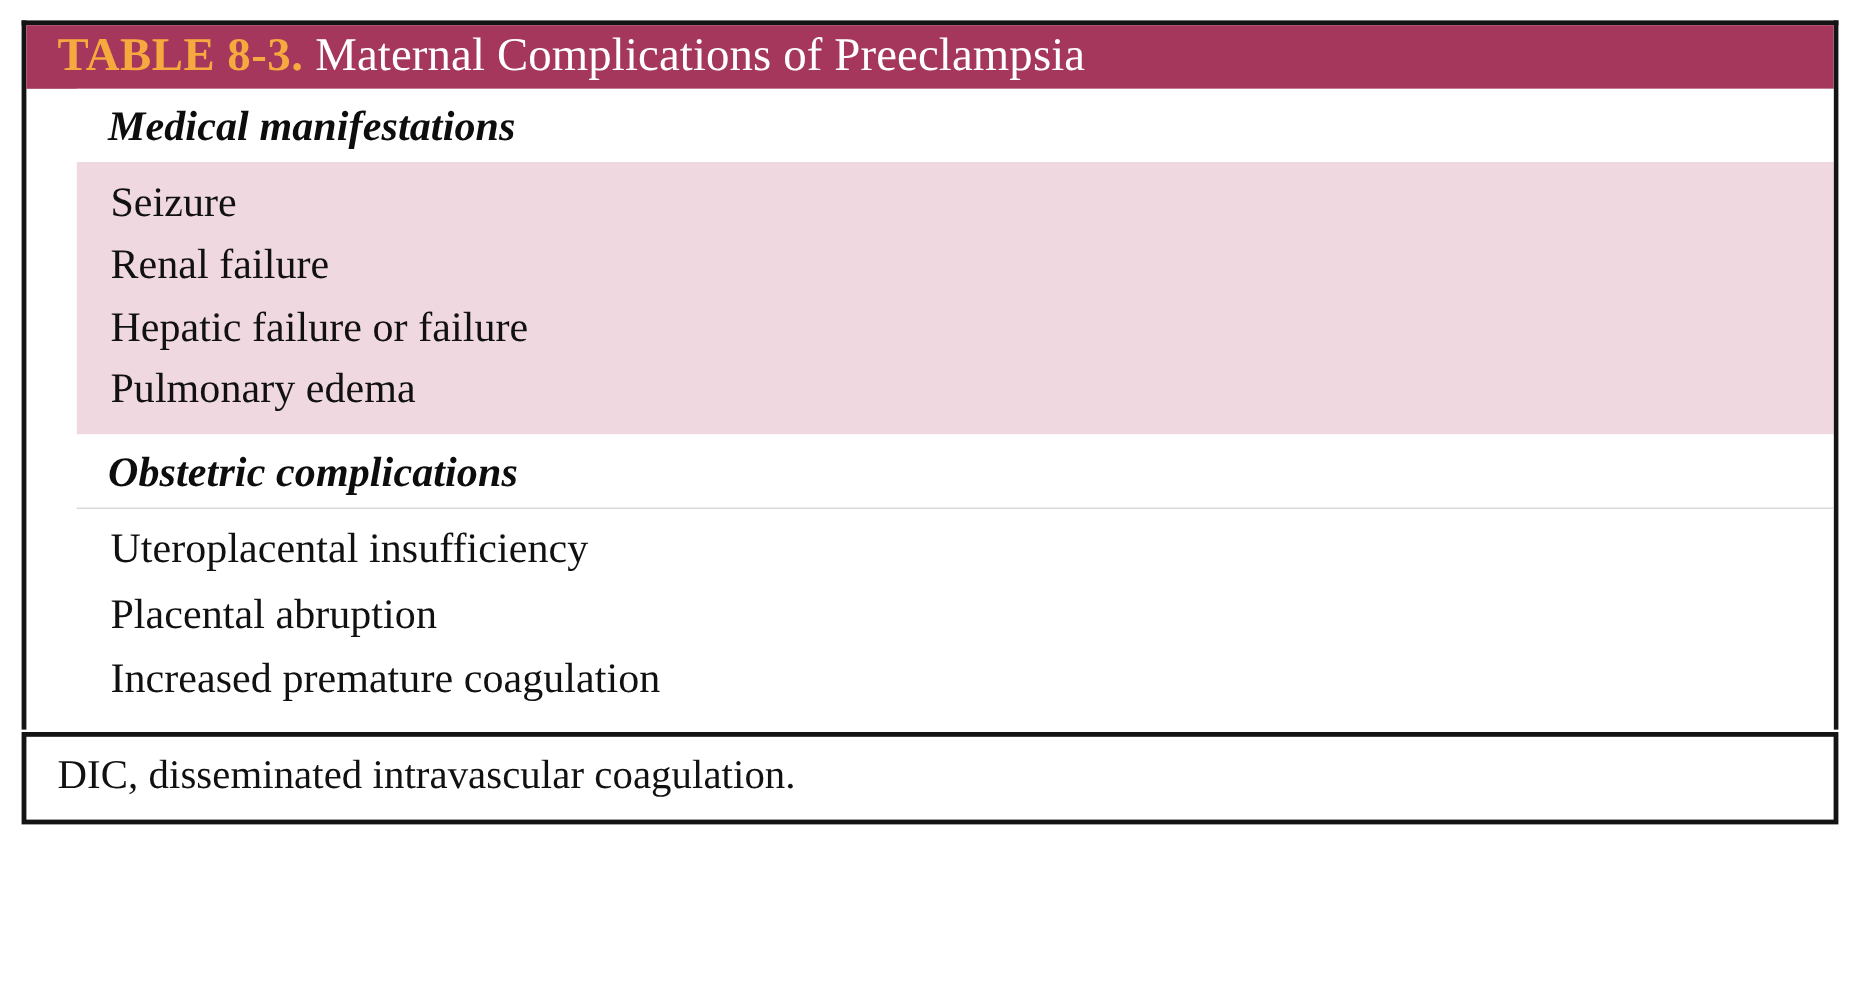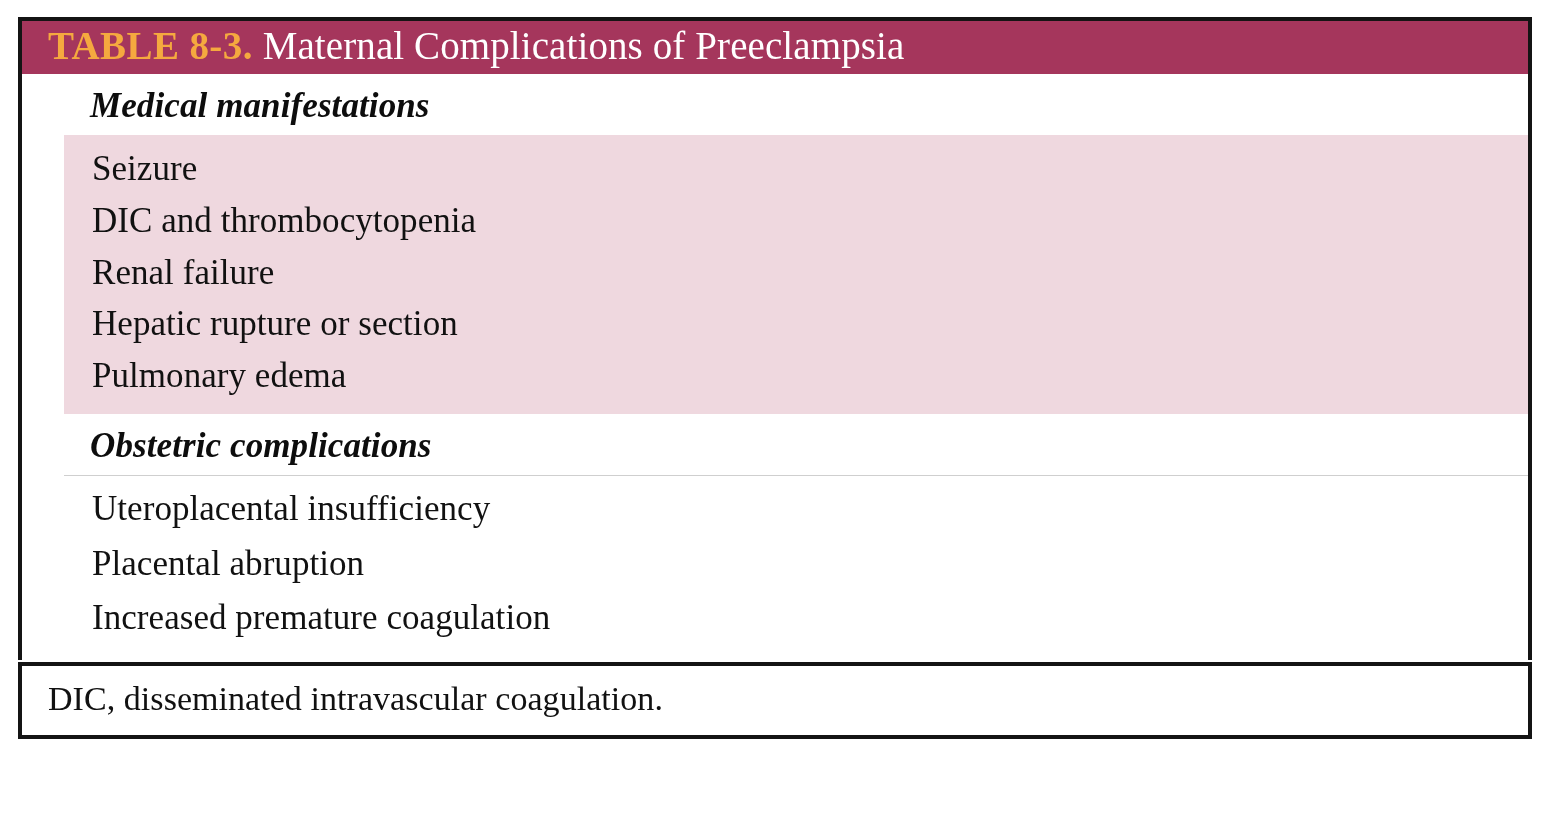--- a/index.html
+++ b/index.html
@@ -139,23 +139,22 @@
       <div class="table-caption">
         <span class="caption-number">TABLE 8-3.</span><span class="caption-title"> Maternal Complications of Preeclampsia</span>
       </div>
 
       <div class="section section-white section-medical">
         <div class="section-heading">Medical manifestations</div>
       </div>
       <div class="section section-pink">
         <ul class="row-list">
           <li class="row-item">Seizure</li>
-          <li class="row-item">DIC and thrombocytopenia</li>
           <li class="row-item">Renal failure</li>
-          <li class="row-item">Hepatic rupture or section</li>
+          <li class="row-item">Hepatic failure or failure</li>
           <li class="row-item">Pulmonary edema</li>
         </ul>
       </div>
 
       <div class="section section-white section-obstetric">
         <div class="section-heading">Obstetric complications</div>
         <div class="heading-rule"></div>
         <ul class="row-list">
           <li class="row-item">Uteroplacental insufficiency</li>
           <li class="row-item">Placental abruption</li>

